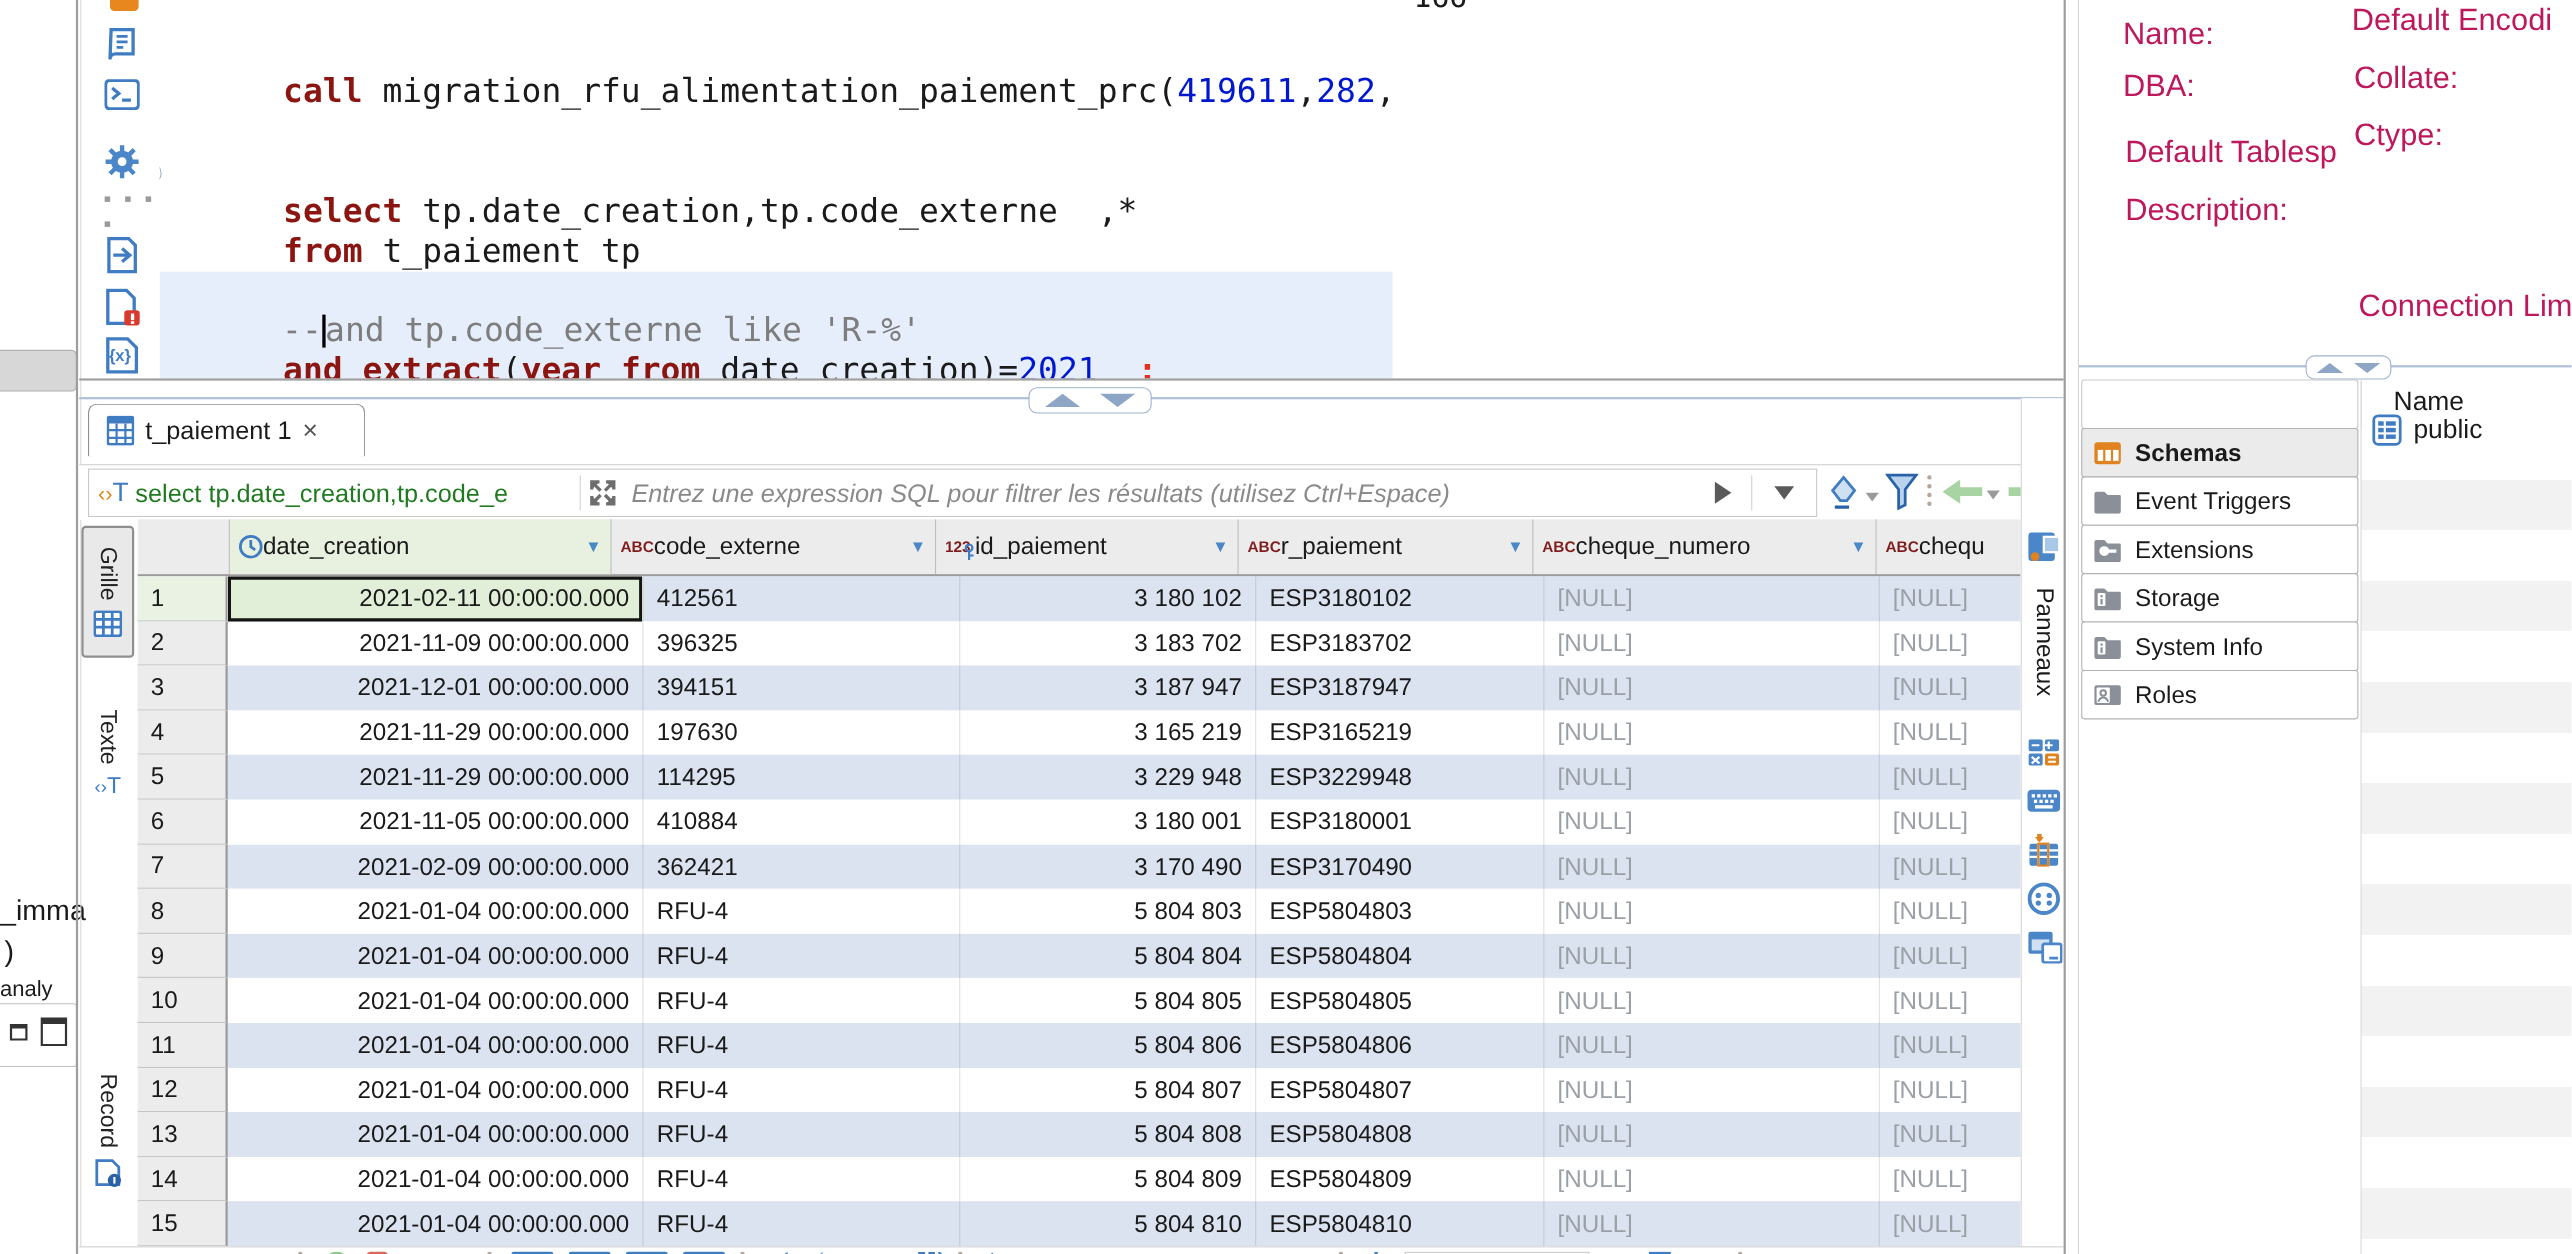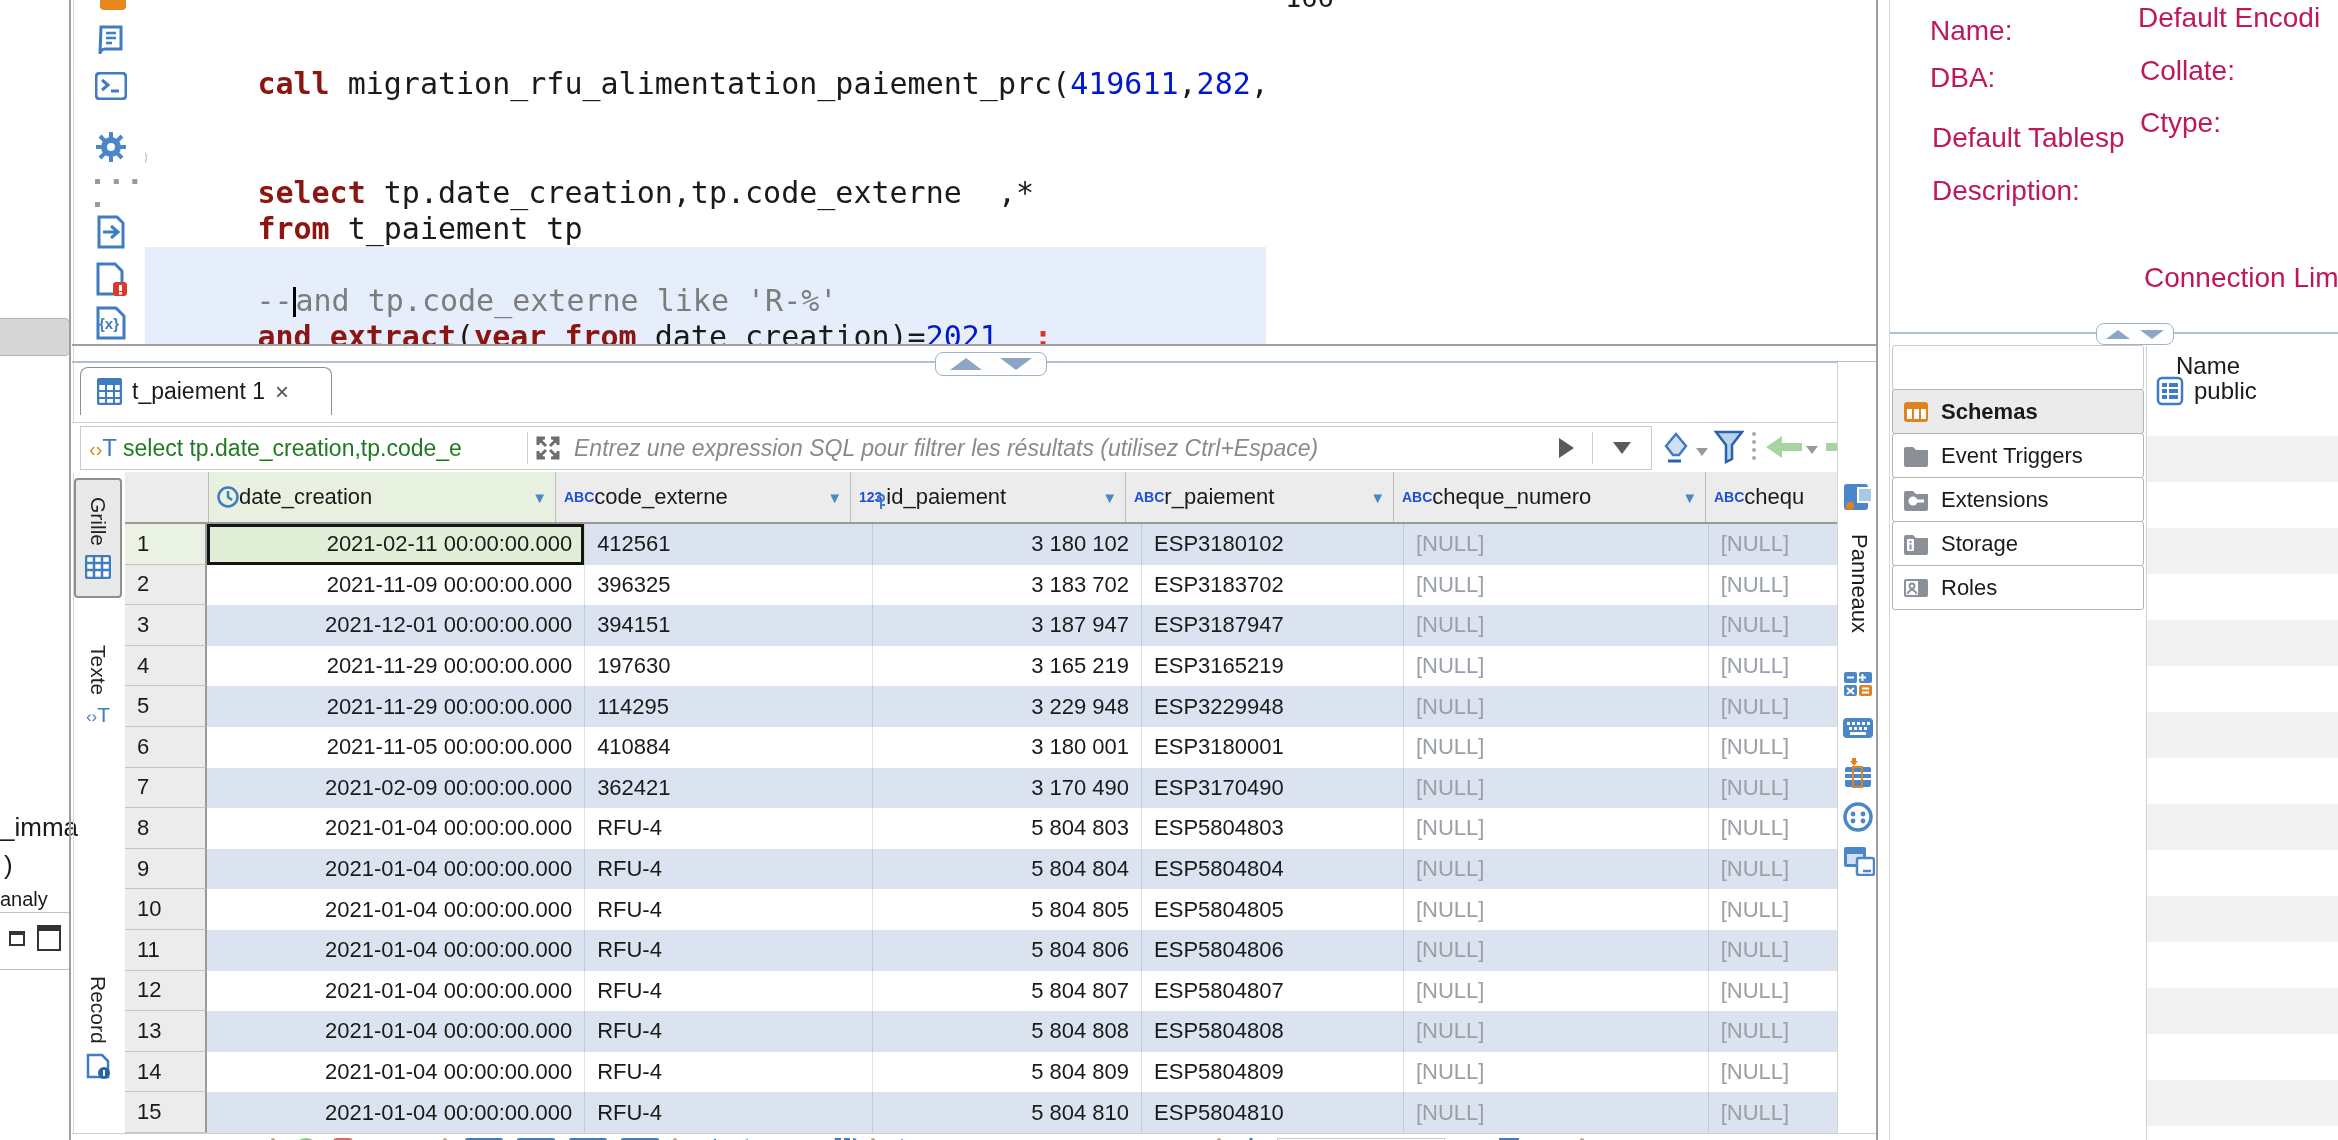--- a/index.html
+++ b/index.html
@@ -30,21 +30,21 @@
   .tri-down{width:0;height:0;border-left:9px solid transparent;border-right:9px solid transparent;border-top:12px solid #5a5a5a}
   .tri-down.small{border-left-width:6px;border-right-width:6px;border-top-width:8px;border-top-color:#9a9a9a}
   .dotsep{width:4px;border-left:4px dotted #b5a79a;height:28px}
   
   .grid{position:absolute;left:125px;top:472px;width:1712px;height:661px;overflow:hidden;
         font-size:22px;background:#fff}
   .grid-header{display:flex;height:52px;background:#ececec;border-bottom:2px solid #9a9a9a;box-sizing:border-box}
   .hcell{display:flex;align-items:center;gap:0;padding:0 8px;border-right:1px solid #bdbdbd;box-sizing:border-box;overflow:hidden;white-space:nowrap}
   .hcell .flex1{flex:1}
   .harrow{color:#4a87c7;font-size:15px}
-  .typeicon{color:#1d4ed8;font-weight:bold;font-size:14px;letter-spacing:0}
+  .typeicon{color:#7f1d1d;font-weight:bold;font-size:14px;letter-spacing:0}
   .grid-row{display:flex;height:40.6px}
   #grid-body .grid-row:nth-child(odd){background:#dbe3f0}
   #grid-body .grid-row:nth-child(even){background:#fff}
   .cell{display:flex;align-items:center;padding:0 12px;border-right:1px solid rgba(120,130,150,.25);box-sizing:border-box;overflow:hidden;white-space:nowrap}
   .cell-num{width:84px;background:#ececec;border-right:2px solid #9a9a9a;border-bottom:1px solid #c4c4c4;padding:0 0 0 12px}
   .cell-date{width:387px;justify-content:flex-end}
   .cell-code{width:295px}
   .cell-id{width:275px;justify-content:flex-end}
   .cell-r{width:268px}
   .cell-chq{width:312px;color:#9aa0a6}
@@ -637,20 +637,31 @@
             <rect x="4" y="6" width="7" height="12" rx="1" fill="#fff"></rect>
             <rect x="6.5" y="8" width="2" height="2" fill="#8a8f98"></rect>
             <rect x="6.5" y="11.5" width="2" height="5" fill="#8a8f98"></rect>
           </svg>
       </span>
       <span>Storage</span>
     </div>
     <div class="navrow">
       <span>
         <svg width="26" height="22" viewBox="0 0 26 22">
+            <path d="M1 4a2 2 0 0 1 2-2h7l3 3h11a1 1 0 0 1 1 1v14a2 2 0 0 1-2 2H3a2 2 0 0 1-2-2z" fill="#8a8f98"></path>
+            <rect x="4" y="6" width="7" height="12" rx="1" fill="#fff"></rect>
+            <rect x="6.5" y="8" width="2" height="2" fill="#8a8f98"></rect>
+            <rect x="6.5" y="11.5" width="2" height="5" fill="#8a8f98"></rect>
+          </svg>
+      </span>
+      <span>System Info</span>
+    </div>
+    <div class="navrow">
+      <span>
+        <svg width="26" height="22" viewBox="0 0 26 22">
             <rect x="1" y="2" width="24" height="18" rx="2" fill="#8a8f98"></rect>
             <rect x="3" y="4" width="12" height="14" rx="1" fill="#fff"></rect>
             <circle cx="9" cy="9" r="2.5" fill="none" stroke="#8a8f98" stroke-width="1.8"></circle>
             <path d="M4.5 17c1-3 3-4 4.5-4s3.5 1 4.5 4" fill="none" stroke="#8a8f98" stroke-width="1.8"></path>
           </svg>
       </span>
       <span>Roles</span>
     </div>
   </div>
 

